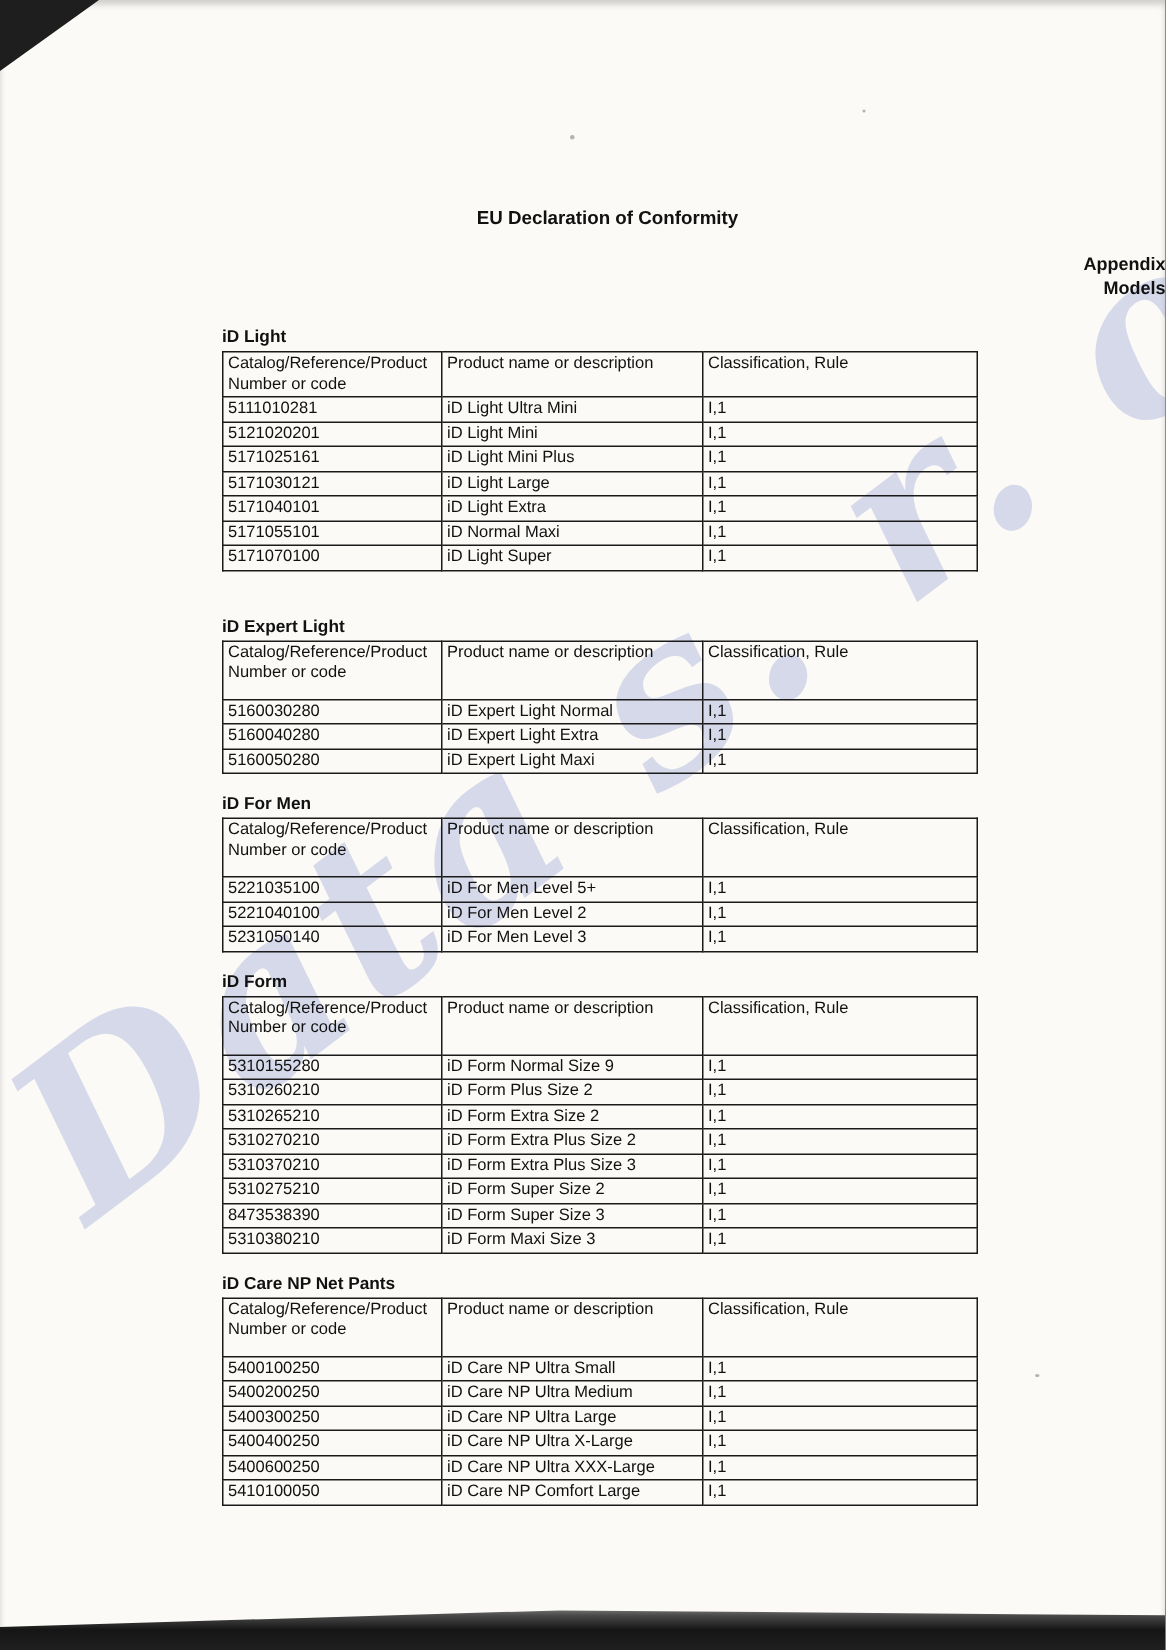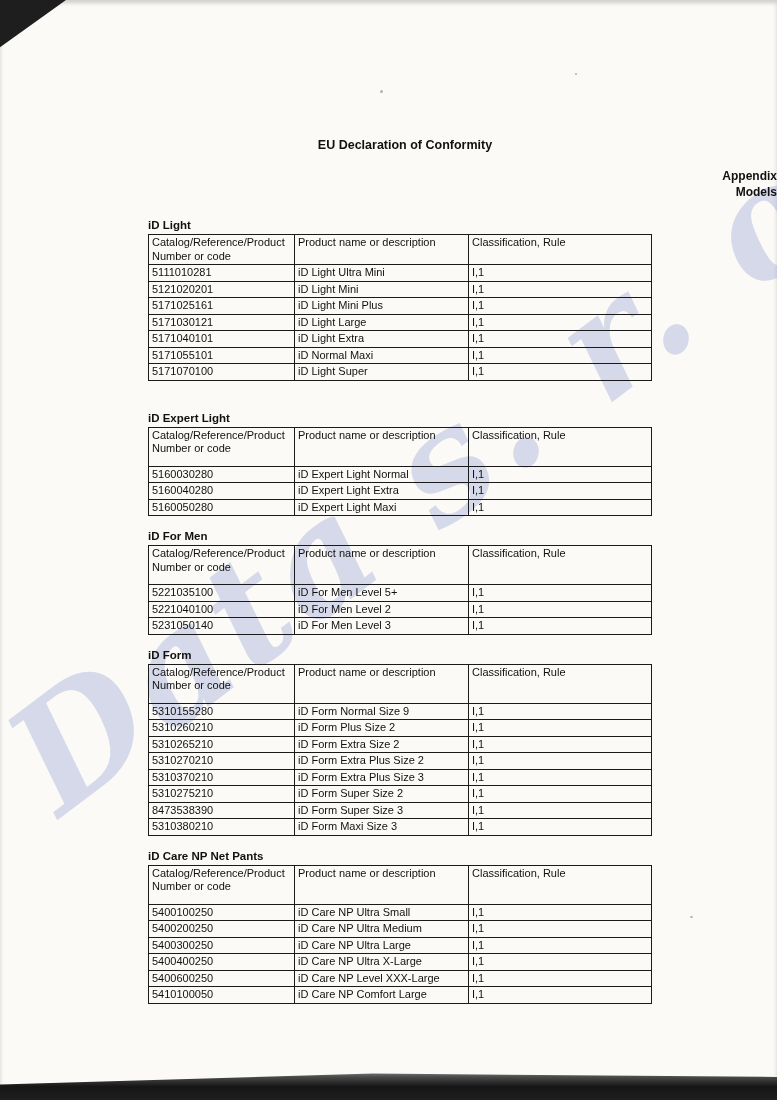--- a/index.html
+++ b/index.html
@@ -312,21 +312,21 @@
                   <td>iD Care NP Ultra Large</td>
                   <td>I,1</td>
                 </tr>
                 <tr>
                   <td>5400400250</td>
                   <td>iD Care NP Ultra X-Large</td>
                   <td>I,1</td>
                 </tr>
                 <tr>
                   <td>5400600250</td>
-                  <td>iD Care NP Level XXX-Large</td>
+                  <td>iD Care NP Ultra XXX-Large</td>
                   <td>I,1</td>
                 </tr>
                 <tr>
                   <td>5410100050</td>
                   <td>iD Care NP Comfort Large</td>
                   <td>I,1</td>
                 </tr>
               </tbody>
             </table>
           </section>

